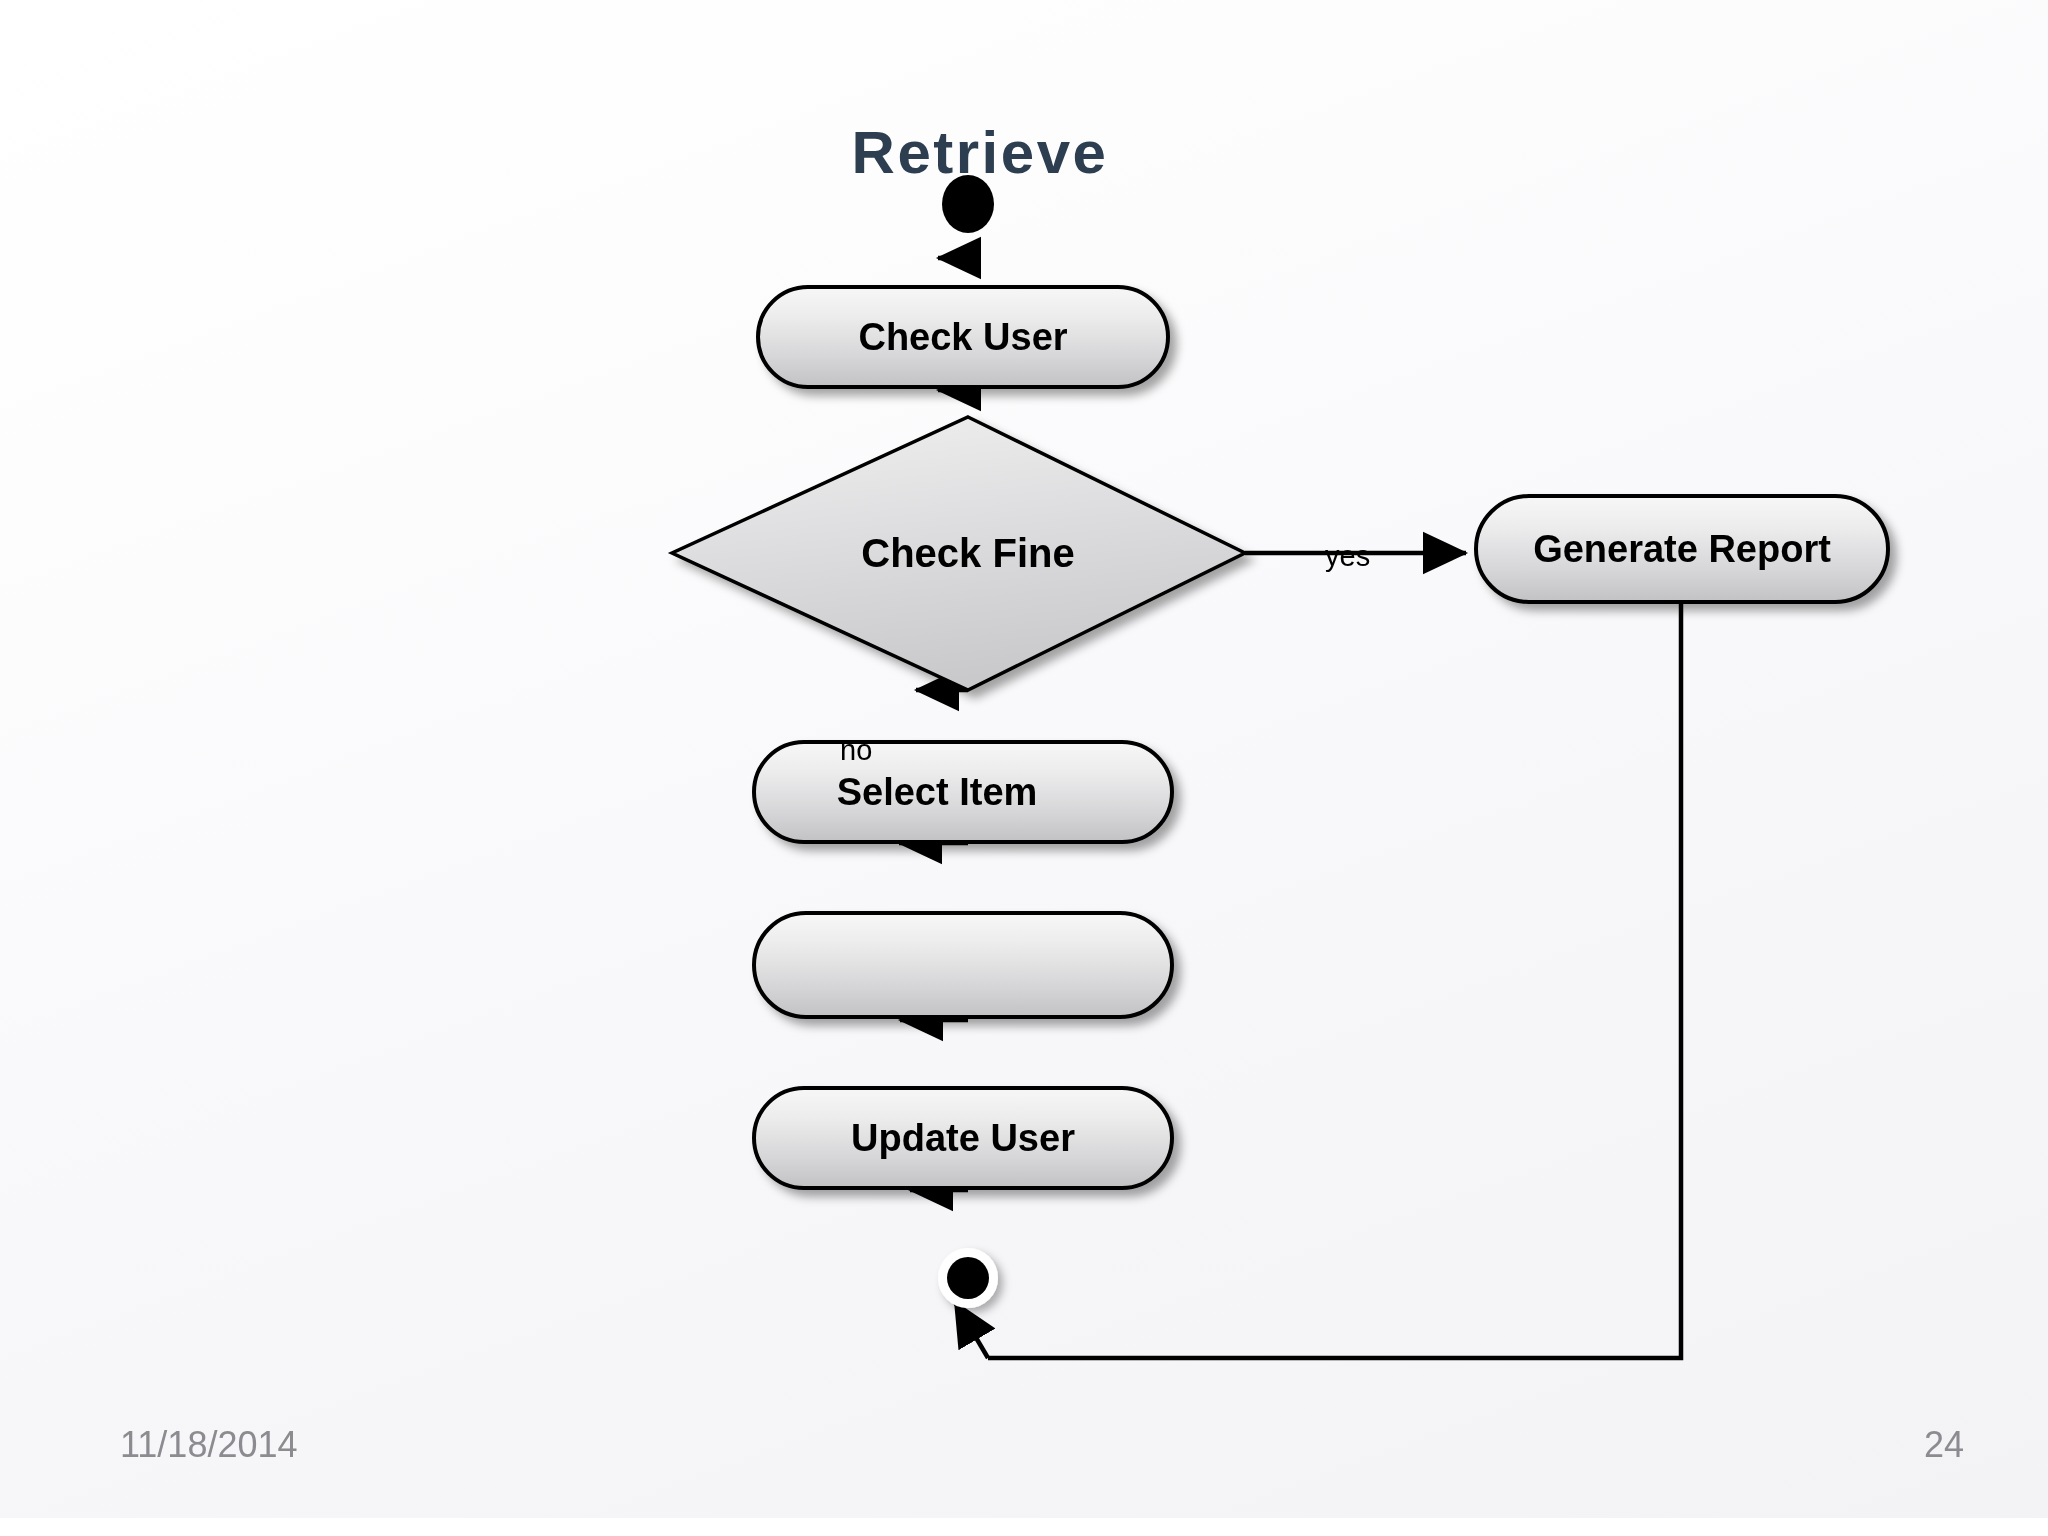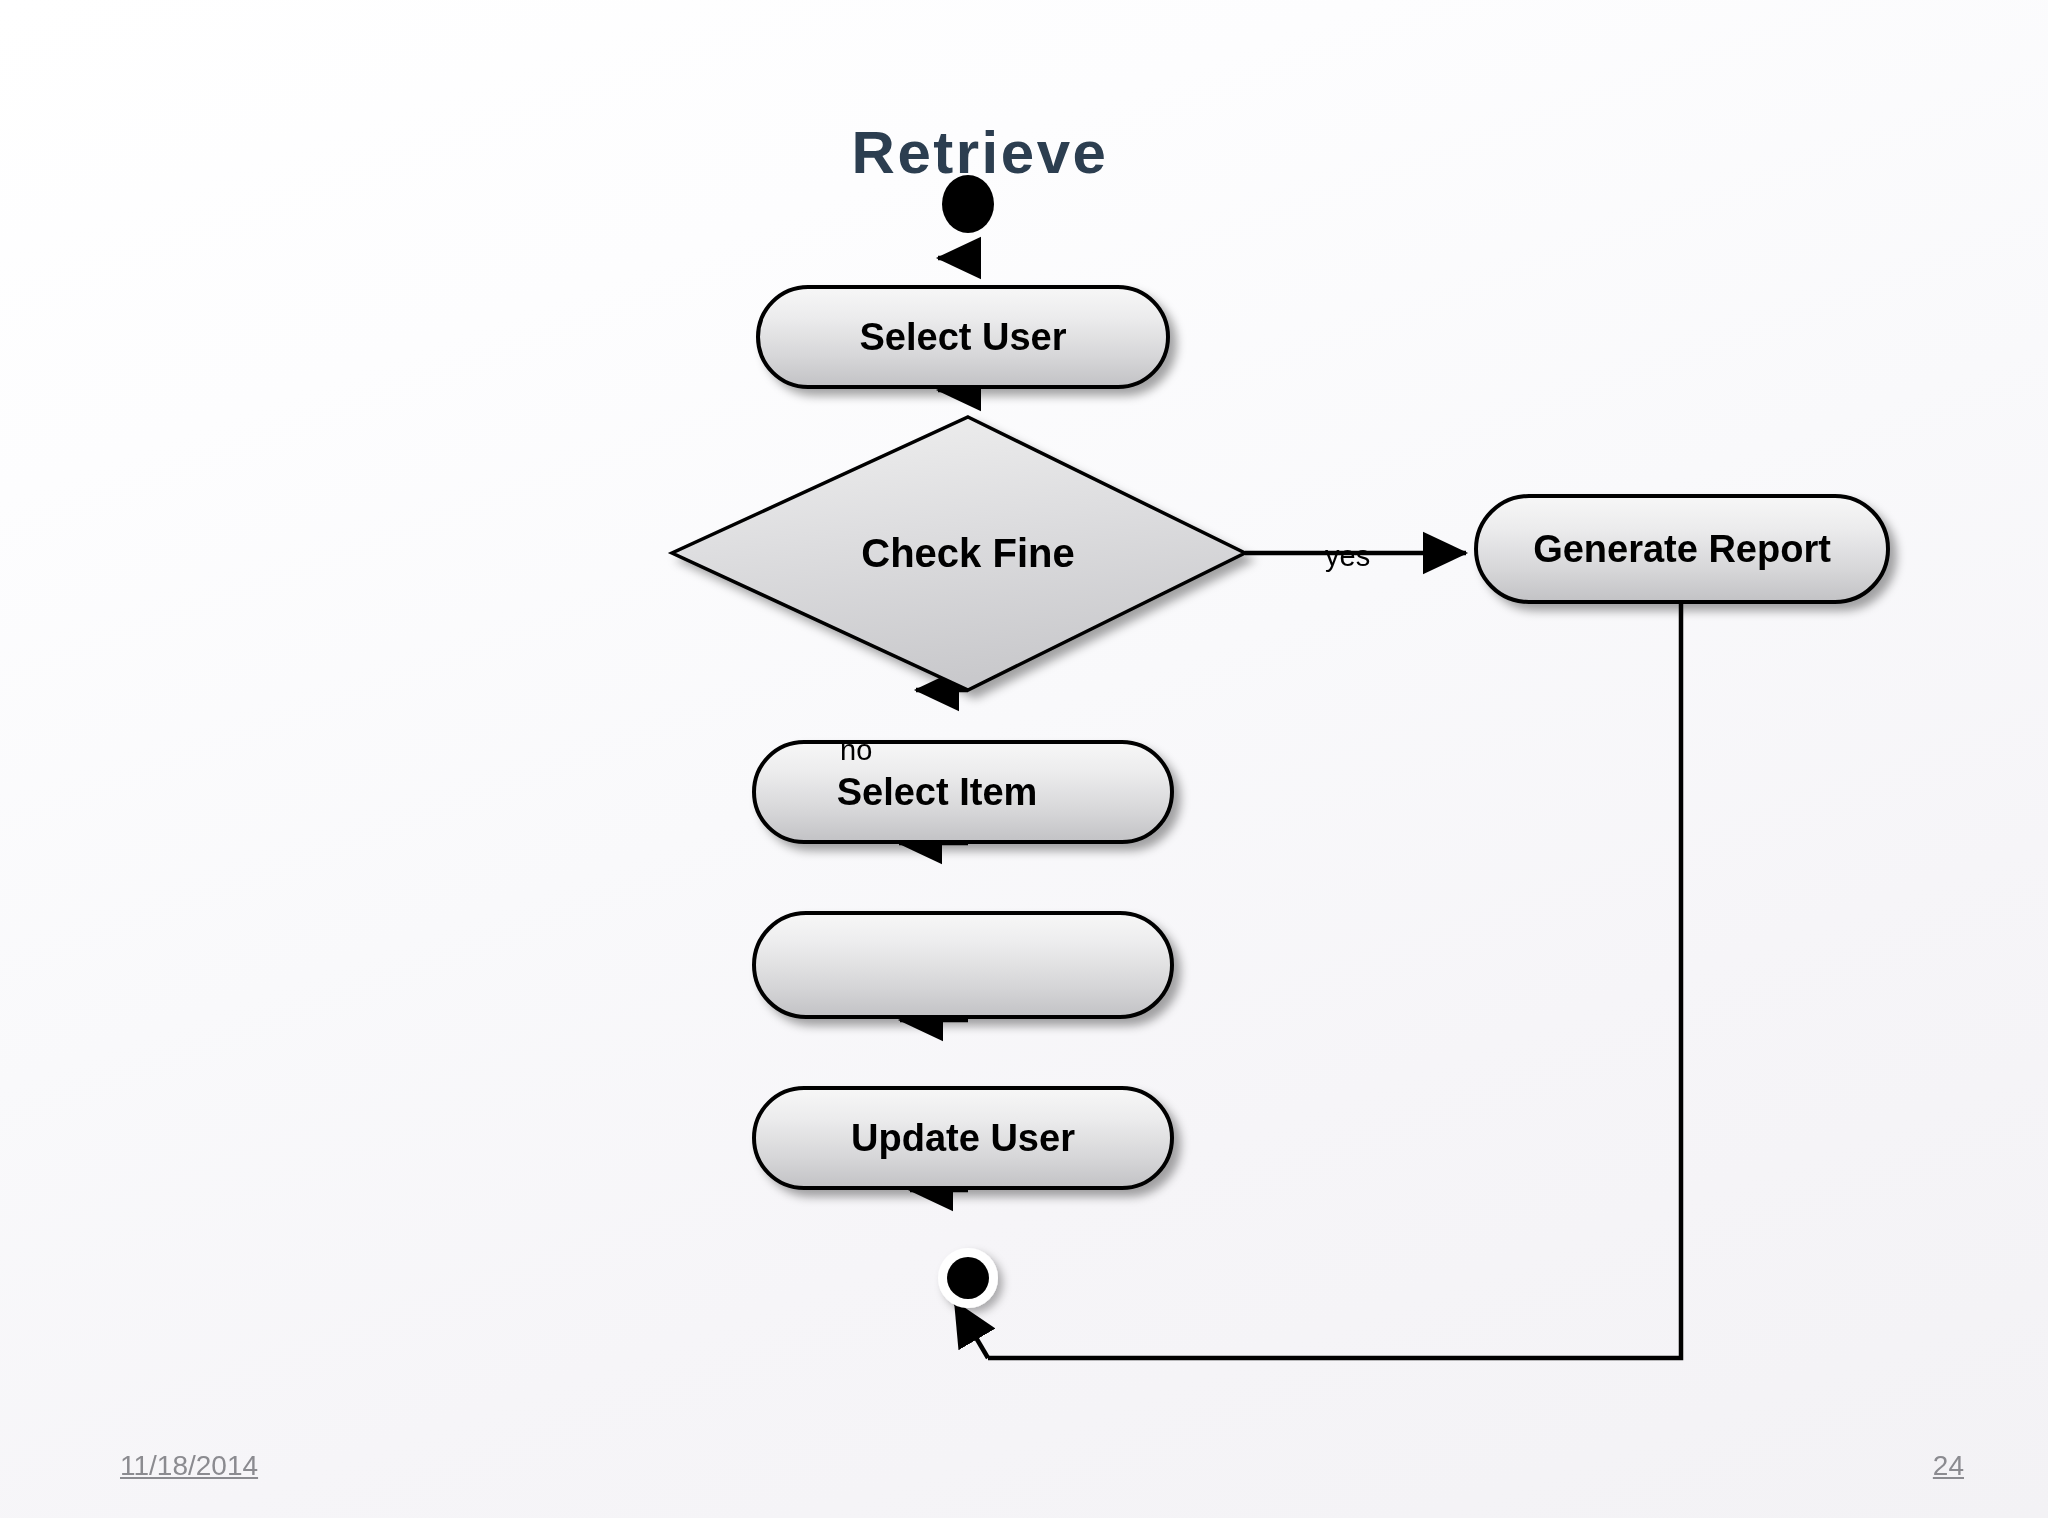--- a/index.html
+++ b/index.html
@@ -64,26 +64,25 @@
     font-weight: normal;
     color: #000000;
     white-space: nowrap;
     user-select: none;
     margin-top: 29px;
   }
 
   
   .footer-text {
     position: absolute;
-    bottom: 36px;
-    font-size: 28px;
+    bottom: 52px;
+    font-size: 36px;
     color: #8b8b90;
     white-space: nowrap;
     user-select: none;
-    text-decoration: underline;
   }
   #footer-date  { left: 120px; }
   #footer-page  { right: 84px; }
 </style>
 </head>
 <body>
 
 <div id="slide">
 
   <div id="slide-title">Retrieve</div>
@@ -153,21 +152,21 @@
     <rect x="754" y="913" width="418" height="104" rx="52" ry="52" fill="url(#nodeGrad)" stroke="#000000" stroke-width="4" filter="url(#shapeShadow)"></rect>
 
     <rect x="754" y="1088" width="418" height="100" rx="50" ry="50" fill="url(#nodeGrad)" stroke="#000000" stroke-width="4" filter="url(#shapeShadow)"></rect>
 
     <g filter="url(#dotShadow)">
       <circle cx="968" cy="1278" r="29" fill="#ffffff" stroke="#ffffff" stroke-width="2"></circle>
       <circle cx="968" cy="1278" r="21" fill="#000000"></circle>
     </g>
   </svg>
 
-  <div class="node-label" style="left:758px; top:287px; width:410px; height:100px;">Select User</div>
+  <div class="node-label" style="left:758px; top:287px; width:410px; height:100px;">Check User</div>
 
   <div class="node-label" style="left:718px; top:503px; width:500px; height:100px; font-size:40px;">Check Fine</div>
 
   <div class="node-label" style="left:1476px; top:496px; width:412px; height:106px;">Generate Report</div>
 
   <div class="node-label" style="left:728px; top:742px; width:418px; height:100px;">Select Item</div>
 
 
   <div class="node-label" style="left:754px; top:1088px; width:418px; height:100px;">Update User</div>
 

